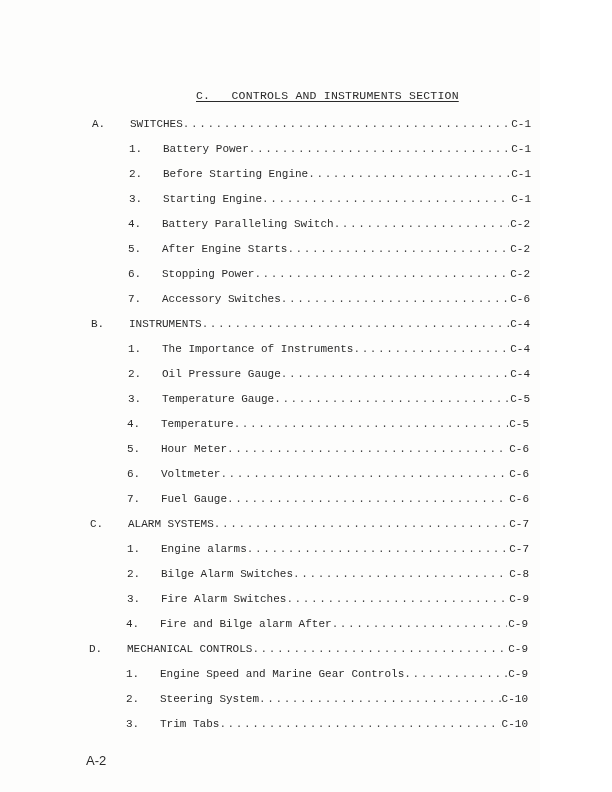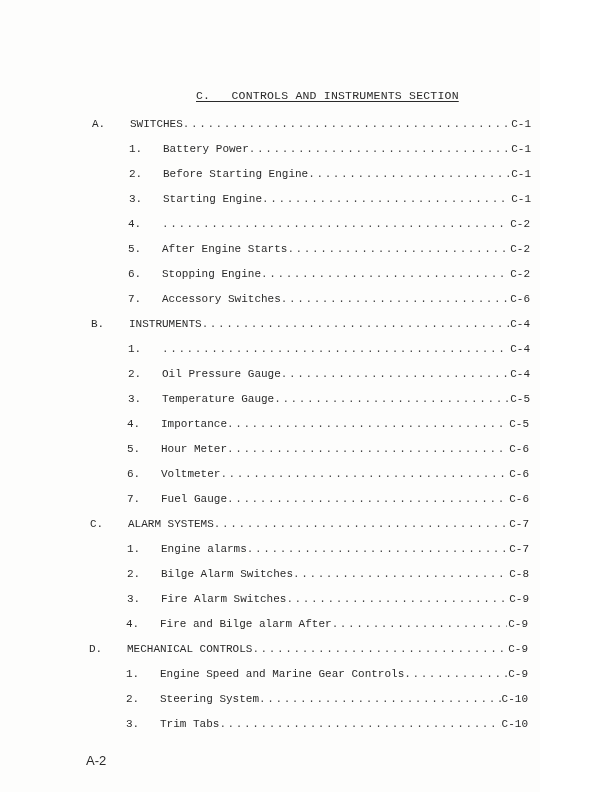--- a/index.html
+++ b/index.html
@@ -42,67 +42,69 @@
         <span class="page-ref">C-1</span>
       </div>
       <div class="row" style="top: 79px; left: 129px; width: 402px;">
         <span class="num" style="width: 34px;">3.</span>
         <span class="label">Starting Engine</span>
         <span class="leader"></span>
         <span class="page-ref">C-1</span>
       </div>
       <div class="row" style="top: 104px; left: 128px; width: 402px;">
         <span class="num" style="width: 34px;">4.</span>
+        <span class="label">Battery Paralleling Switch</span>
         <span class="leader"></span>
         <span class="page-ref">C-2</span>
       </div>
       <div class="row" style="top: 129px; left: 128px; width: 402px;">
         <span class="num" style="width: 34px;">5.</span>
         <span class="label">After Engine Starts</span>
         <span class="leader"></span>
         <span class="page-ref">C-2</span>
       </div>
       <div class="row" style="top: 154px; left: 128px; width: 402px;">
         <span class="num" style="width: 34px;">6.</span>
-        <span class="label">Stopping Engine</span>
+        <span class="label">Stopping Power</span>
         <span class="leader"></span>
         <span class="page-ref">C-2</span>
       </div>
       <div class="row" style="top: 179px; left: 128px; width: 402px;">
         <span class="num" style="width: 34px;">7.</span>
         <span class="label">Accessory Switches</span>
         <span class="leader"></span>
         <span class="page-ref">C-6</span>
       </div>
       <div class="row" style="top: 204px; left: 91px; width: 439px;">
         <span class="num" style="width: 38px;">B.</span>
         <span class="label">INSTRUMENTS</span>
         <span class="leader"></span>
         <span class="page-ref">C-4</span>
       </div>
       <div class="row" style="top: 229px; left: 128px; width: 402px;">
         <span class="num" style="width: 34px;">1.</span>
+        <span class="label">The Importance of Instruments</span>
         <span class="leader"></span>
         <span class="page-ref">C-4</span>
       </div>
       <div class="row" style="top: 254px; left: 128px; width: 402px;">
         <span class="num" style="width: 34px;">2.</span>
         <span class="label">Oil Pressure Gauge</span>
         <span class="leader"></span>
         <span class="page-ref">C-4</span>
       </div>
       <div class="row" style="top: 279px; left: 128px; width: 402px;">
         <span class="num" style="width: 34px;">3.</span>
         <span class="label">Temperature Gauge</span>
         <span class="leader"></span>
         <span class="page-ref">C-5</span>
       </div>
       <div class="row" style="top: 304px; left: 127px; width: 402px;">
         <span class="num" style="width: 34px;">4.</span>
-        <span class="label">Importance</span>
+        <span class="label">Temperature</span>
         <span class="leader"></span>
         <span class="page-ref">C-5</span>
       </div>
       <div class="row" style="top: 329px; left: 127px; width: 402px;">
         <span class="num" style="width: 34px;">5.</span>
         <span class="label">Hour Meter</span>
         <span class="leader"></span>
         <span class="page-ref">C-6</span>
       </div>
       <div class="row" style="top: 354px; left: 127px; width: 402px;">

